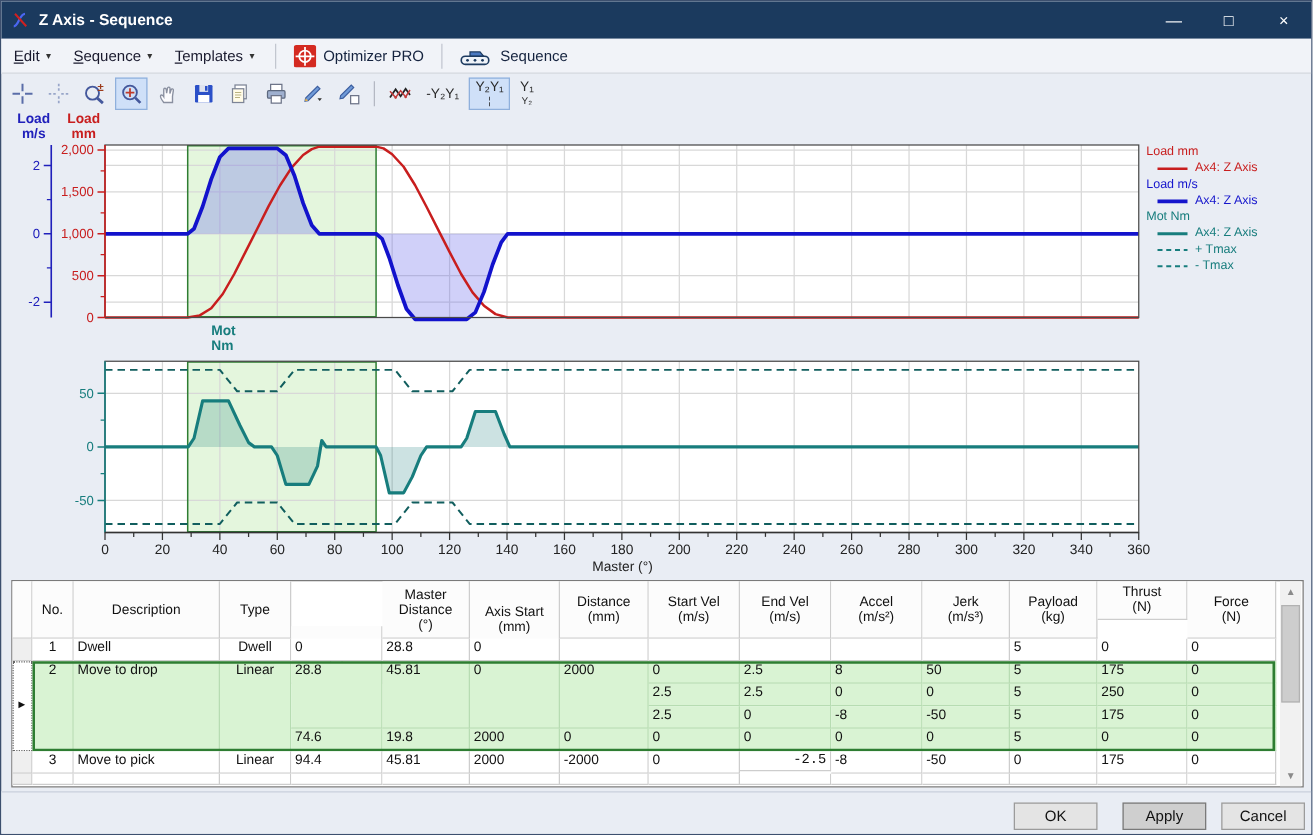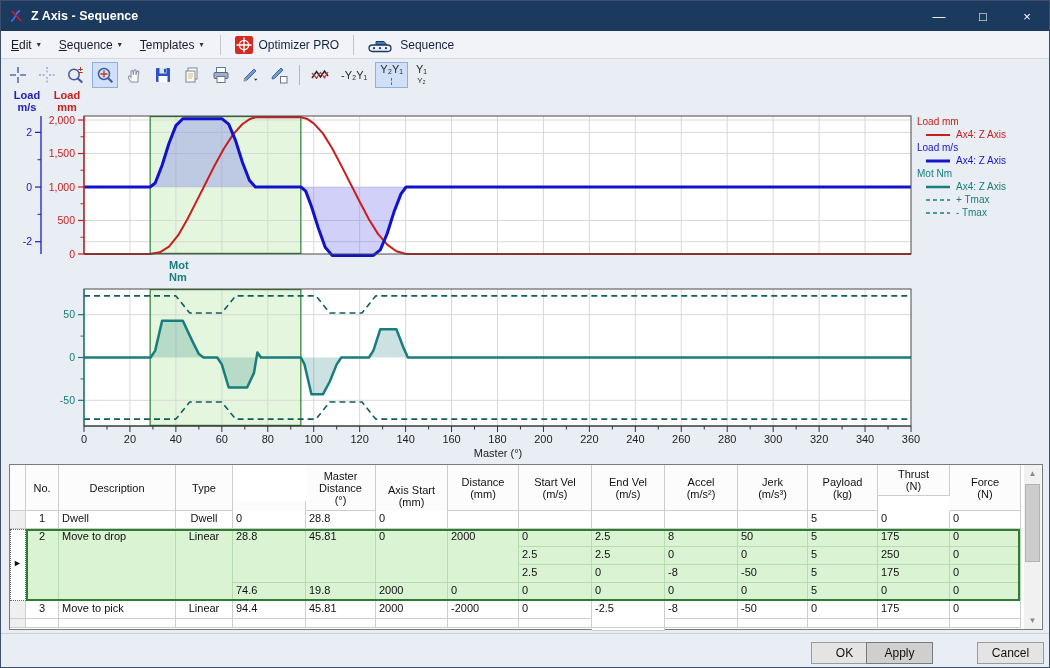--- a/index.html
+++ b/index.html
@@ -501,21 +501,21 @@
       <div class="abs" style="left:25px;top:528px;width:994px;height:72px;border:2px solid #2e7d32;pointer-events:none;"></div>
       <div class="tcell rowhead" style="left:9px;top:600px;width:16px;height:18px;text-align:left;"></div>
       <div class="tcell" style="left:25px;top:600px;width:33px;height:18px;text-align:center;">3</div>
       <div class="tcell" style="left:58px;top:600px;width:117px;height:18px;text-align:left;">Move to pick</div>
       <div class="tcell" style="left:175px;top:600px;width:57px;height:18px;text-align:center;">Linear</div>
       <div class="tcell" style="left:232px;top:600px;width:73px;height:18px;text-align:left;">94.4</div>
       <div class="tcell" style="left:305px;top:600px;width:70px;height:18px;text-align:left;">45.81</div>
       <div class="tcell" style="left:375px;top:600px;width:72px;height:18px;text-align:left;">2000</div>
       <div class="tcell" style="left:447px;top:600px;width:71px;height:18px;text-align:left;">-2000</div>
       <div class="tcell" style="left:518px;top:600px;width:73px;height:18px;text-align:left;">0</div>
-      <div class="tcell" style="left:591px;top:600px;width:73px;height:30px;text-align:left;">-2.5</div>
+      <div class="tcell" style="left:591px;top:600px;width:73px;height:16px;text-align:right;font-family:Liberation Mono, monospace;">-2.5</div>
       <div class="tcell" style="left:664px;top:600px;width:73px;height:18px;text-align:left;">-8</div>
       <div class="tcell" style="left:737px;top:600px;width:70px;height:18px;text-align:left;">-50</div>
       <div class="tcell" style="left:807px;top:600px;width:70px;height:18px;text-align:left;">0</div>
       <div class="tcell" style="left:877px;top:600px;width:72px;height:18px;text-align:left;">175</div>
       <div class="tcell" style="left:949px;top:600px;width:71px;height:18px;text-align:left;">0</div>
       <div class="tcell rowhead" style="left:9px;top:618px;width:16px;height:9px;text-align:left;"></div>
       <div class="tcell" style="left:25px;top:618px;width:33px;height:9px;text-align:center;"></div>
       <div class="tcell" style="left:58px;top:618px;width:117px;height:9px;text-align:left;"></div>
       <div class="tcell" style="left:175px;top:618px;width:57px;height:9px;text-align:center;"></div>
       <div class="tcell" style="left:232px;top:618px;width:73px;height:9px;text-align:left;"></div>
@@ -531,18 +531,18 @@
       <div class="tcell" style="left:949px;top:618px;width:71px;height:9px;text-align:left;"></div>
       <div class="abs" style="left:1023px;top:464px;width:17px;height:164px;background:#f1f1f1;"></div>
       <div class="abs" style="left:1023px;top:464px;width:17px;height:17px;color:#8a8a8a;font-size:8px;text-align:center;line-height:17px;">▲</div>
       <div class="abs" style="left:1023px;top:611px;width:17px;height:17px;color:#8a8a8a;font-size:8px;text-align:center;line-height:17px;">▼</div>
       <div class="abs" style="left:1024px;top:483px;width:15px;height:78px;background:#cdcdcd;border:1px solid #b2b2b2;"></div>
     </div>
 
   <div class="footer">
     <div id="footer-buttons">
         <div class="btn" style="left:810px;top:8px;">OK</div>
-        <div class="btn focus" style="left:865px;top:8px;">Apply</div>
+        <div class="btn focus" style="left:897px;top:8px;">Apply</div>
         <div class="btn" style="left:976px;top:8px;">Cancel</div>
       </div>
   </div>
 
 </div>
 
 </body></html>

